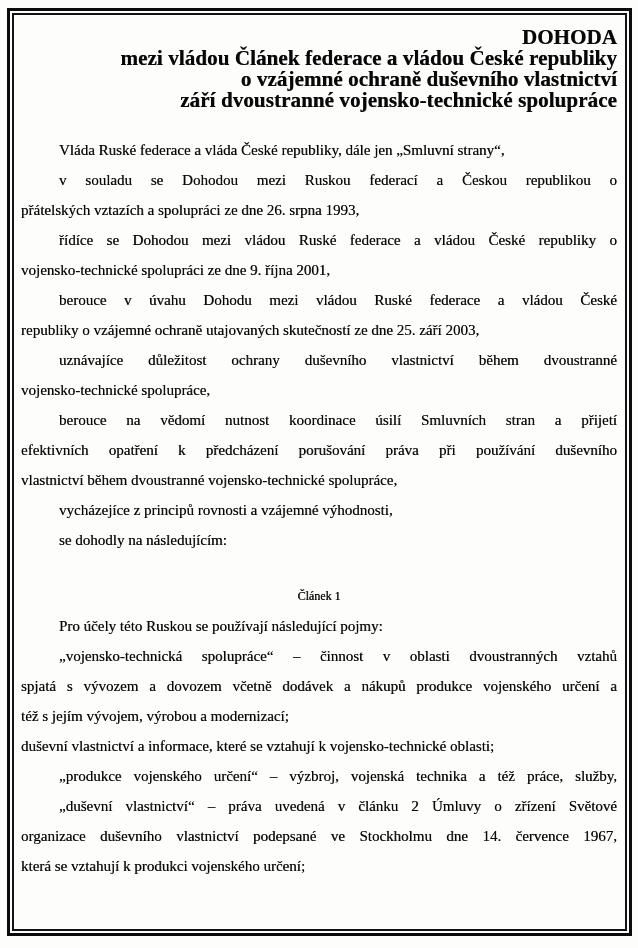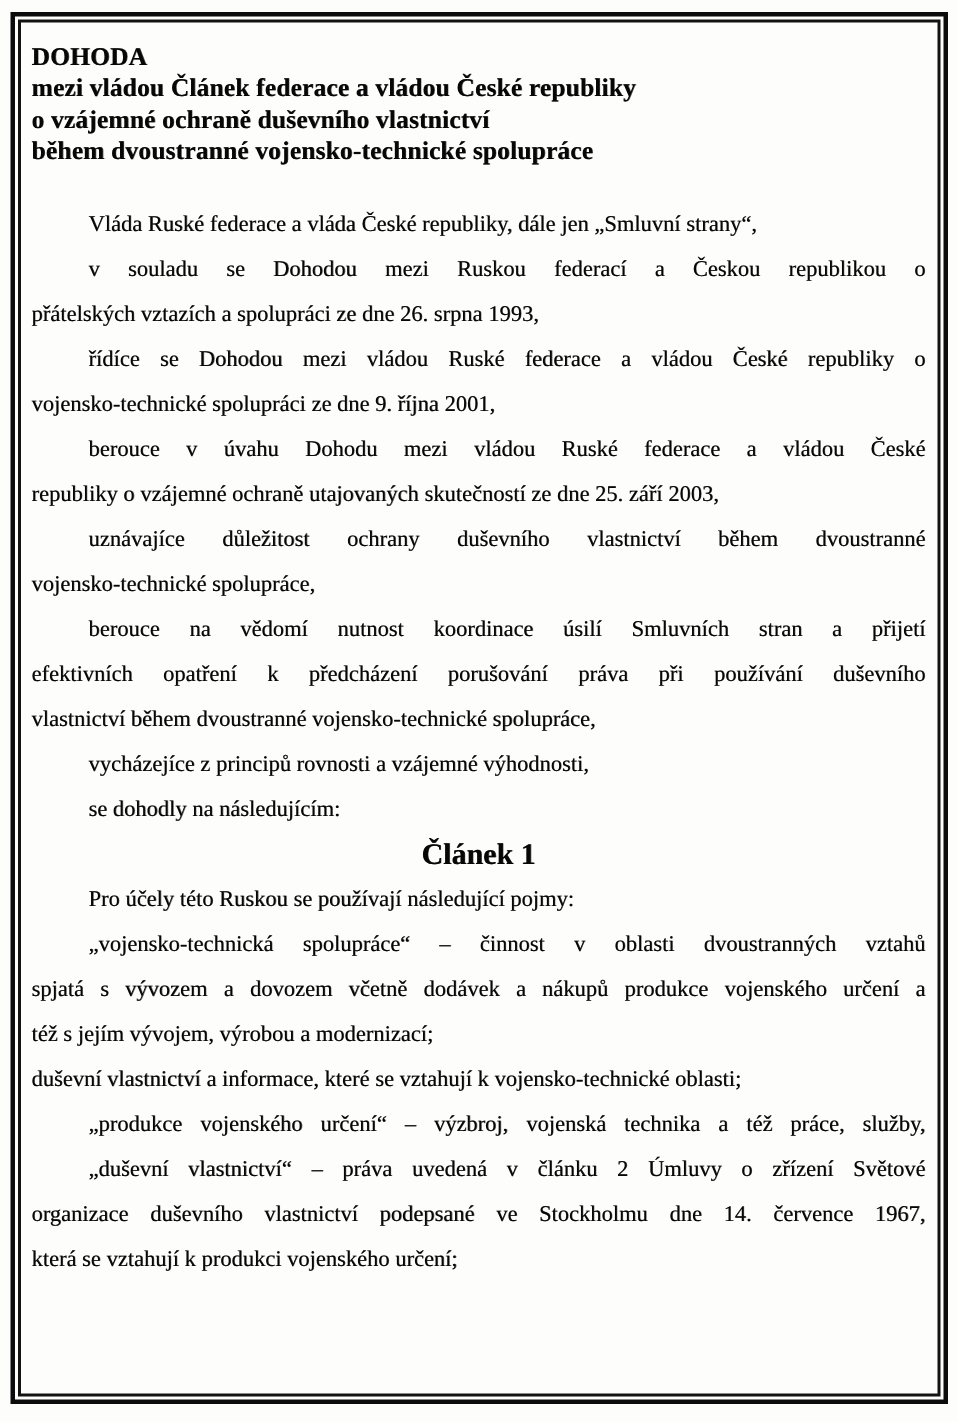--- a/index.html
+++ b/index.html
@@ -35,23 +35,23 @@
     border: 2px solid #131313;
   }
   .content {
     position: absolute;
     inset: 0;
     padding: 12px 8px 0 7px;
     overflow: hidden;
     box-sizing: border-box;
   }
   .title-block {
-    text-align: left;
+    text-align: right;
     font-weight: bold;
-    font-size: 17px;
+    font-size: 21px;
     line-height: 21px;
     letter-spacing: 0.1px;
     text-shadow: 0.4px 0 0 rgba(0,0,0,0.65);
   }
   .document-body {
     margin-top: 24px;
   }
   .line {
     font-size: 15px;
     line-height: 30px;
@@ -59,40 +59,41 @@
   }
   .line.indent {
     text-indent: 38px;
     font-family: Liberation Serif, serif;
   }
   .line.justify {
     text-align: justify;
     text-align-last: justify;
   }
   .line.heading {
-    font-weight: bold;
-    font-size: 20px;
+    font-weight: normal;
+    font-size: 12px;
     text-align: center;
     text-align-last: center;
+    margin-top: 26px;
     text-indent: 0;
     text-shadow: 0.45px 0 0 rgba(0,0,0,0.7);
   }
 </style>
 </head>
 <body>
 
 <div class="page">
   <div class="border-outer">
     <div class="border-inner">
       <div class="content">
         <div class="title-block">
             <div class="title-line">DOHODA</div>
             <div class="title-line">mezi vládou Článek federace a vládou České republiky</div>
             <div class="title-line">o vzájemné ochraně duševního vlastnictví</div>
-            <div class="title-line">během dvoustranné vojensko-technické spolupráce</div>
+            <div class="title-line">září dvoustranné vojensko-technické spolupráce</div>
           </div>
         <div class="document-body">
             <div class="line indent">Vláda Ruské federace a vláda České republiky, dále jen „Smluvní strany“,</div>
             <div class="line indent justify">v souladu se Dohodou mezi Ruskou federací a Českou republikou o</div>
             <div class="line">přátelských vztazích a spolupráci ze dne 26. srpna 1993,</div>
             <div class="line indent justify">řídíce se Dohodou mezi vládou Ruské federace a vládou České republiky o</div>
             <div class="line">vojensko-technické spolupráci ze dne 9. října 2001,</div>
             <div class="line indent justify">berouce v úvahu Dohodu mezi vládou Ruské federace a vládou České</div>
             <div class="line">republiky o vzájemné ochraně utajovaných skutečností ze dne 25. září 2003,</div>
             <div class="line indent justify">uznávajíce důležitost ochrany duševního vlastnictví během dvoustranné</div>

